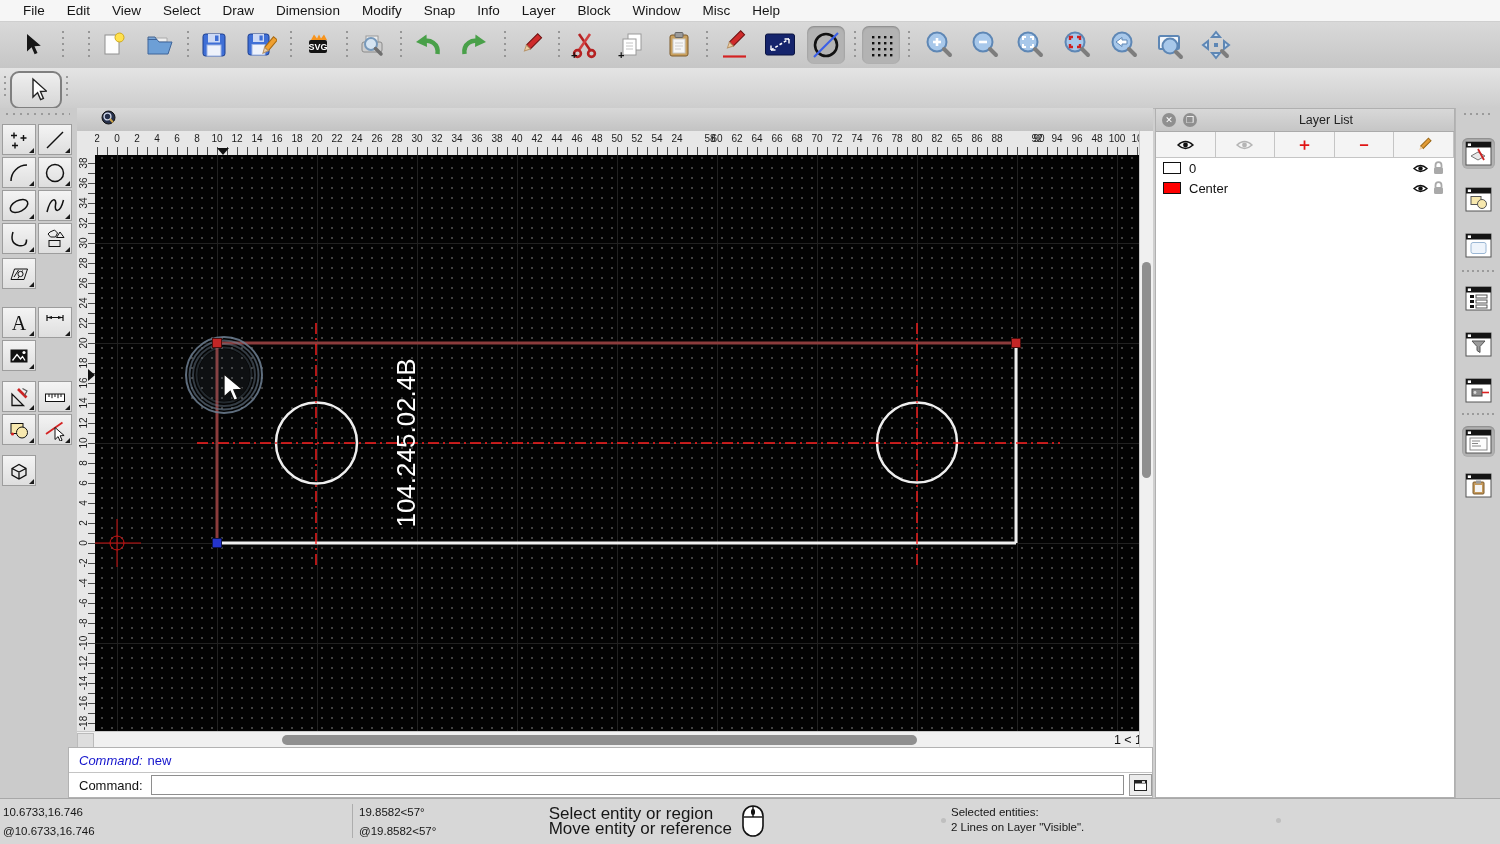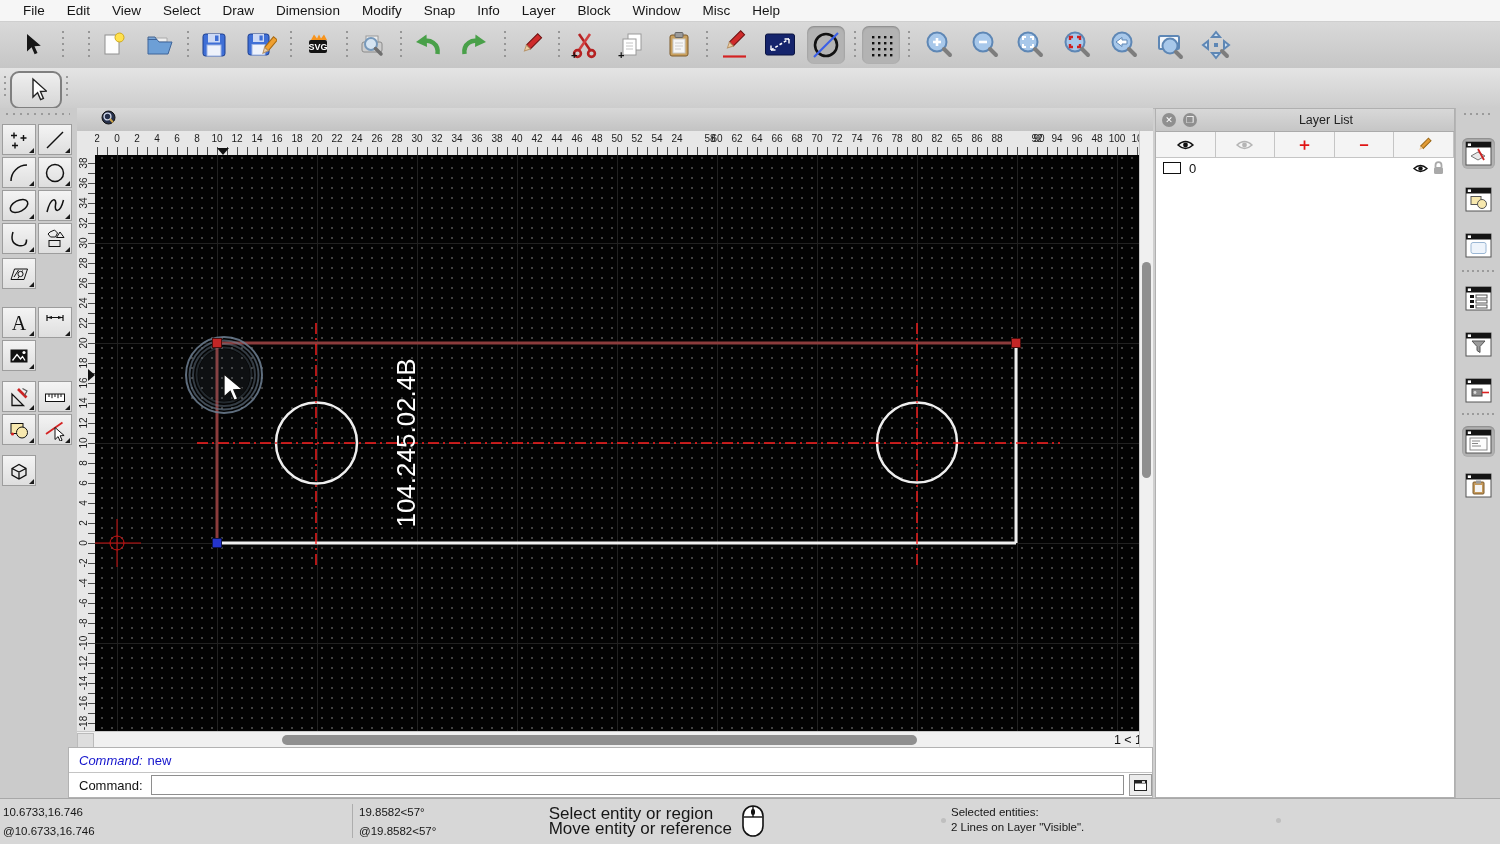--- a/index.html
+++ b/index.html
@@ -663,20 +663,36 @@
               <circle cx="7.5" cy="5.5" r="2.2" fill="#111"></circle>
             </svg>
           </span>
           <span class="ric">
             <svg width="13" height="14">
               <path d="M3.5 6 V4.2 a3 3 0 0 1 6 0 V6" fill="none" stroke="#a9a9a9" stroke-width="1.8"></path>
               <rect x="2" y="6" width="9" height="7" rx="1.5" fill="#a9a9a9"></rect>
             </svg>
           </span>
         </div>
+        <div class="lrow">
+          <span class="swatch" style="background: rgb(255, 0, 0);"></span>
+          <span class="nm">Center</span>
+          <span class="ric">
+            <svg width="15" height="11">
+              <path d="M1 5.5 Q7.5 -0.5 14 5.5 Q7.5 11.5 1 5.5 Z" fill="none" stroke="#111" stroke-width="1.4"></path>
+              <circle cx="7.5" cy="5.5" r="2.2" fill="#111"></circle>
+            </svg>
+          </span>
+          <span class="ric">
+            <svg width="13" height="14">
+              <path d="M3.5 6 V4.2 a3 3 0 0 1 6 0 V6" fill="none" stroke="#a9a9a9" stroke-width="1.8"></path>
+              <rect x="2" y="6" width="9" height="7" rx="1.5" fill="#a9a9a9"></rect>
+            </svg>
+          </span>
+        </div>
       </div>
   </div>
 
   <div id="dockstrip" class="abs">
     <div class="hdots"></div>
   <div class="dock-sep" style="top: 162px;"></div>
       <div class="dock-sep" style="top: 305px;"></div>
       <div class="dock-ic active" style="top: 30px;">
         <svg width="27" height="25">
           <rect x="1" y="1" width="25" height="23" fill="#fff" stroke="#555"></rect>

